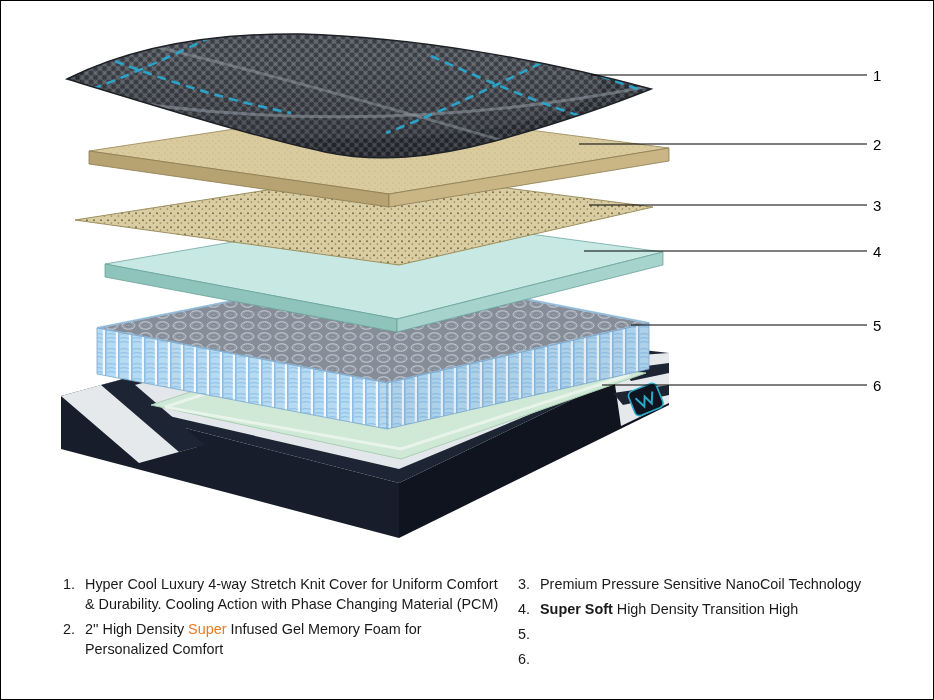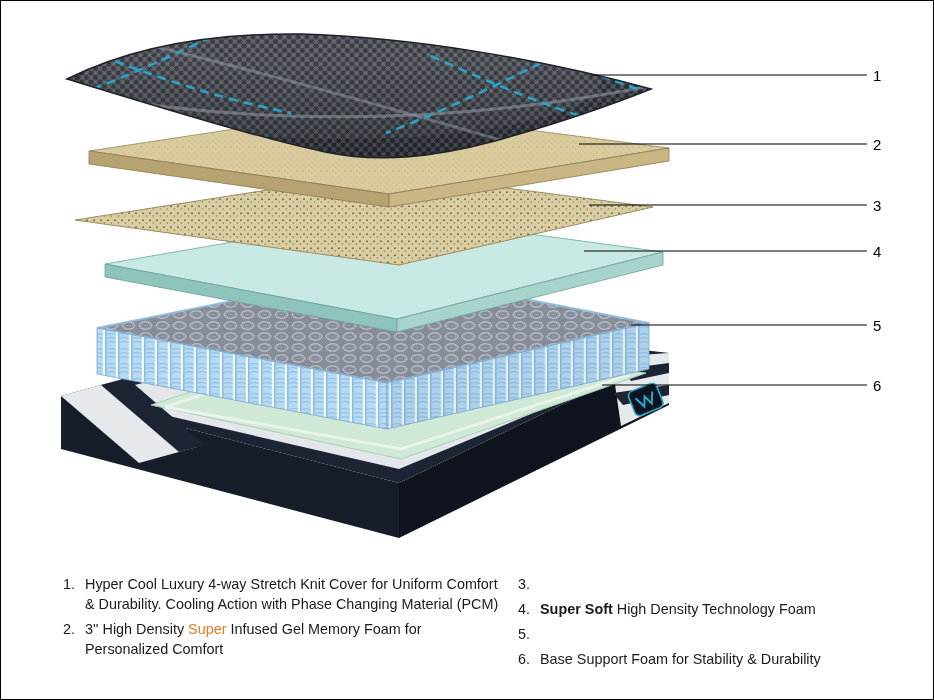--- a/index.html
+++ b/index.html
@@ -169,40 +169,40 @@
   <div class="legend">
     <div class="col-left">
 
       <div class="legend-item">
         <span class="num">1.</span>
         <span class="txt"><span>Hyper Cool Luxury 4-way Stretch Knit Cover for Uniform Comfort &amp; Durability. Cooling Action with Phase Changing Material (PCM)</span></span>
       </div>
 
       <div class="legend-item">
         <span class="num">2.</span>
-        <span class="txt"><span>3'' High Density </span><span class="copper">Super</span><span> Infused Gel Memory Foam for Personalized Comfort</span></span>
+        <span class="txt"><span>2'' High Density </span><span class="copper">Super</span><span> Infused Gel Memory Foam for Personalized Comfort</span></span>
       </div>
 
     </div>
     <div class="col-right">
 
       <div class="legend-item">
         <span class="num">3.</span>
+        <span class="txt"><span>Premium Pressure Sensitive NanoCoil Technology</span></span>
       </div>
 
       <div class="legend-item">
         <span class="num">4.</span>
-        <span class="txt"><b class="supersoft">Super Soft</b><span> High Density Technology Foam</span></span>
+        <span class="txt"><b class="supersoft">Super Soft</b><span> High Density Transition High</span></span>
       </div>
 
       <div class="legend-item">
         <span class="num">5.</span>
       </div>
 
       <div class="legend-item">
         <span class="num">6.</span>
-        <span class="txt"><span>Base Support Foam for Stability &amp; Durability</span></span>
       </div>
 
     </div>
   </div>
 
 </div>
 
 </body></html>

